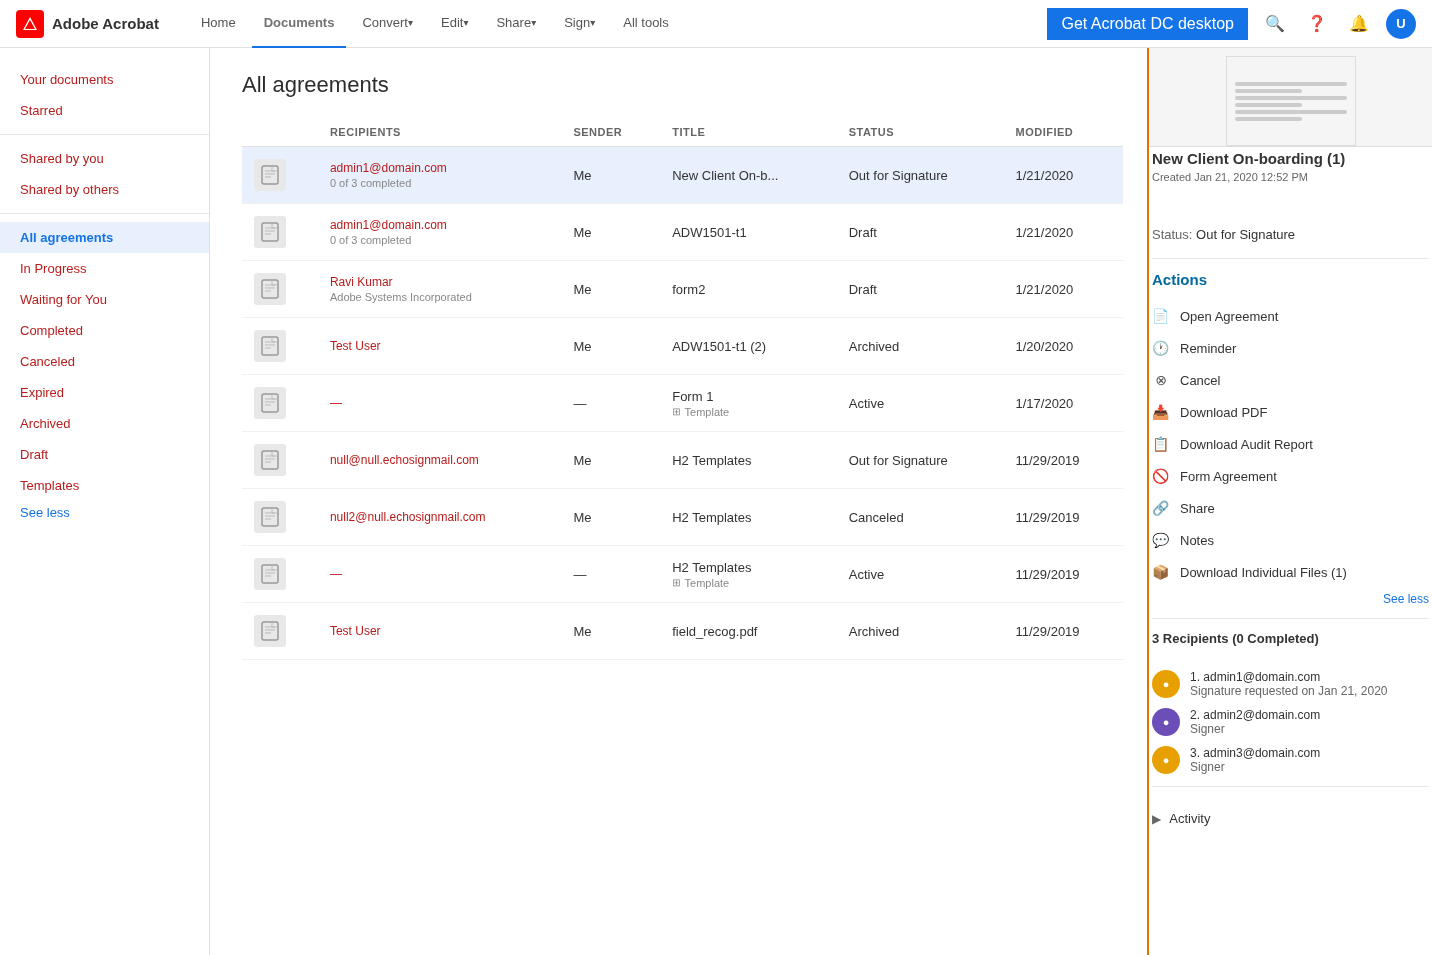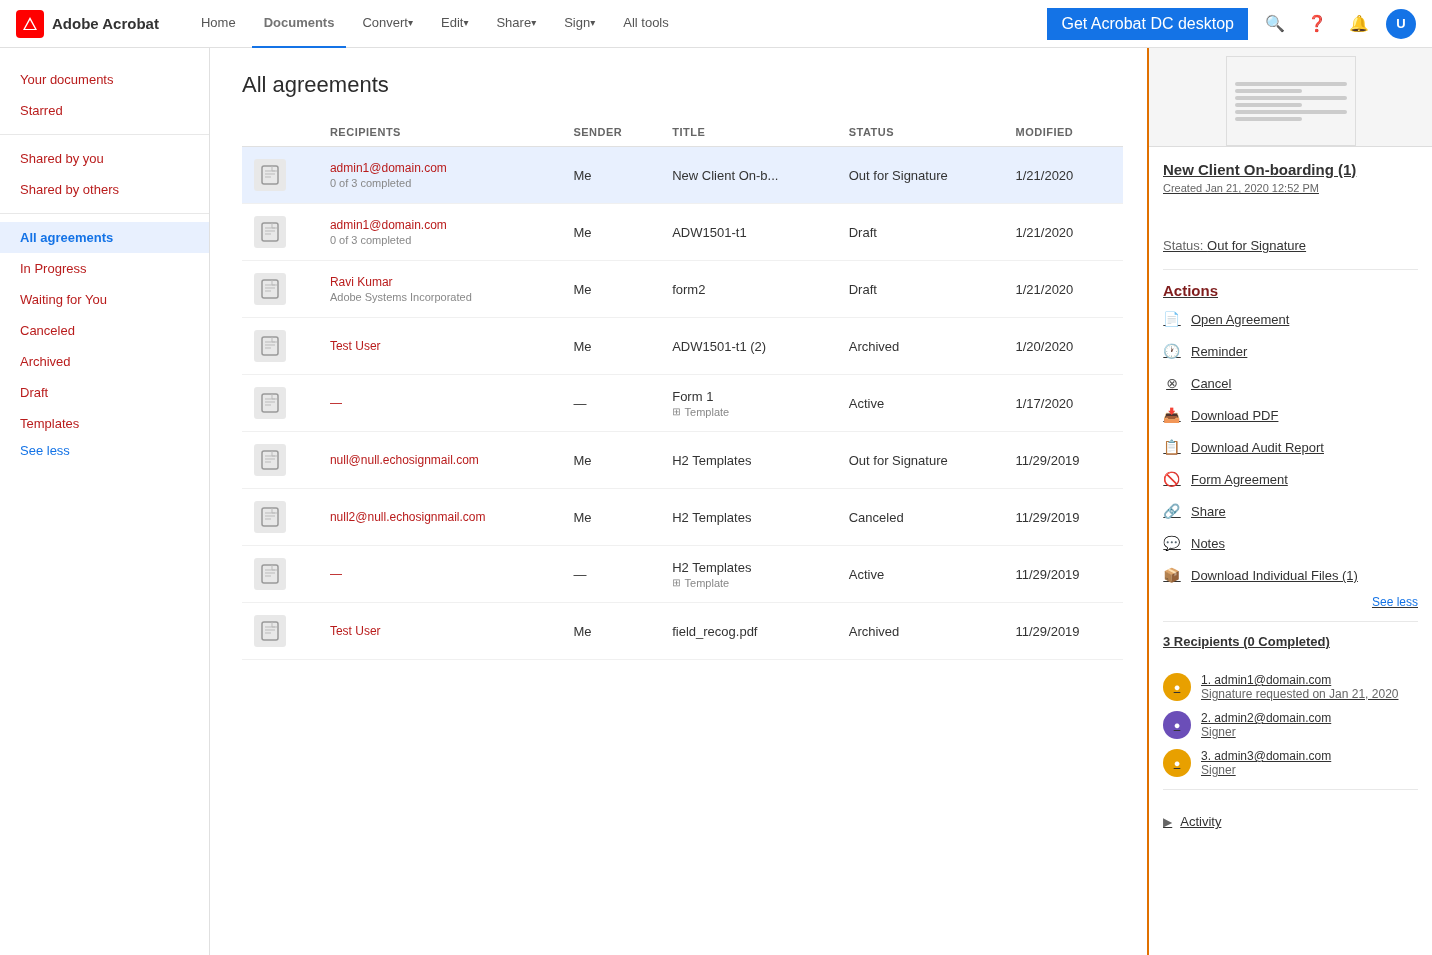--- a/index.html
+++ b/index.html
@@ -46,28 +46,28 @@
 
     .doc-icon { width: 32px; height: 32px; background: #e8e8e8; border-radius: 3px; display: flex; align-items: center; justify-content: center; color: #555; font-size: 14px; }
     .recipient-name { font-size: 12px; color: #b91c1c; }
     .recipient-sub { font-size: 11px; color: #888; margin-top: 2px; }
     .title-cell { font-size: 13px; }
     .title-sub { font-size: 11px; color: #888; display: flex; align-items: center; gap: 4px; margin-top: 2px; }
     .template-icon { font-size: 10px; }
 
     
     .right-panel { width: 285px; border-left: 2px solid #e07000; overflow-y: auto; padding: 0; flex-shrink: 0; position: relative; }
-    .right-panel-inner { padding: 14px; text-decoration: underline; }
+    .right-panel-inner { padding: 3px; }
     .panel-title { font-size: 15px; font-weight: 600; color: #333; margin-bottom: 4px; }
     .panel-created { font-size: 11px; color: #666; margin-bottom: 8px; }
     .panel-status { font-size: 13px; margin-bottom: 16px; margin-top: 44px; }
     .panel-status span.label { color: #666; }
     .panel-status span.value { color: #333; font-weight: 500; }
 
-    .panel-section-title { font-size: 15px; font-weight: 600; margin-bottom: 4px; color: #7f1d1d; }
+    .panel-section-title { font-size: 15px; font-weight: 600; margin-bottom: 12px; color: #0369a1; }
     .action-item { display: flex; align-items: center; gap: 10px; padding: 7px 0; cursor: pointer; color: #333; font-size: 13px; }
     .action-icon { width: 18px; height: 18px; display: flex; align-items: center; justify-content: center; color: #555; font-size: 14px; flex-shrink: 0; }
     .see-less-link { color: #1473e6; cursor: pointer; font-size: 12px; text-align: right; display: block; margin-top: 4px; }
     .panel-divider { height: 1px; background: #e8e8e8; margin: 12px 0; }
 
     .recipients-section { margin-top: 8px; }
     .recipients-title { font-size: 13px; font-weight: 600; margin-bottom: 24px; color: #333; }
     .recipient-row { display: flex; align-items: flex-start; gap: 10px; margin-bottom: 10px; }
     .recipient-avatar { width: 28px; height: 28px; border-radius: 50%; display: flex; align-items: center; justify-content: center; color: #fff; font-size: 11px; font-weight: 600; flex-shrink: 0; }
     .recipient-info { font-size: 12px; }
@@ -115,21 +115,23 @@
   <aside class="sidebar">
     <div class="sidebar-item">Your documents</div>
     <div class="sidebar-item">Starred</div>
     <div class="sidebar-divider"></div>
     <div class="sidebar-item">Shared by you</div>
     <div class="sidebar-item">Shared by others</div>
     <div class="sidebar-divider"></div>
     <div class="sidebar-item active">All agreements</div>
     <div class="sidebar-item">In Progress</div>
     <div class="sidebar-item">Waiting for You</div>
+    <div class="sidebar-item">Completed</div>
     <div class="sidebar-item">Canceled</div>
+    <div class="sidebar-item">Expired</div>
     <div class="sidebar-item">Archived</div>
     <div class="sidebar-item">Draft</div>
     <div class="sidebar-item">Templates</div>
     <div class="see-less">See less</div>
   </aside>
 
   <main class="content-area">
     <h1 class="page-title">All agreements</h1>
     <table class="agreements-table">
       <thead>

